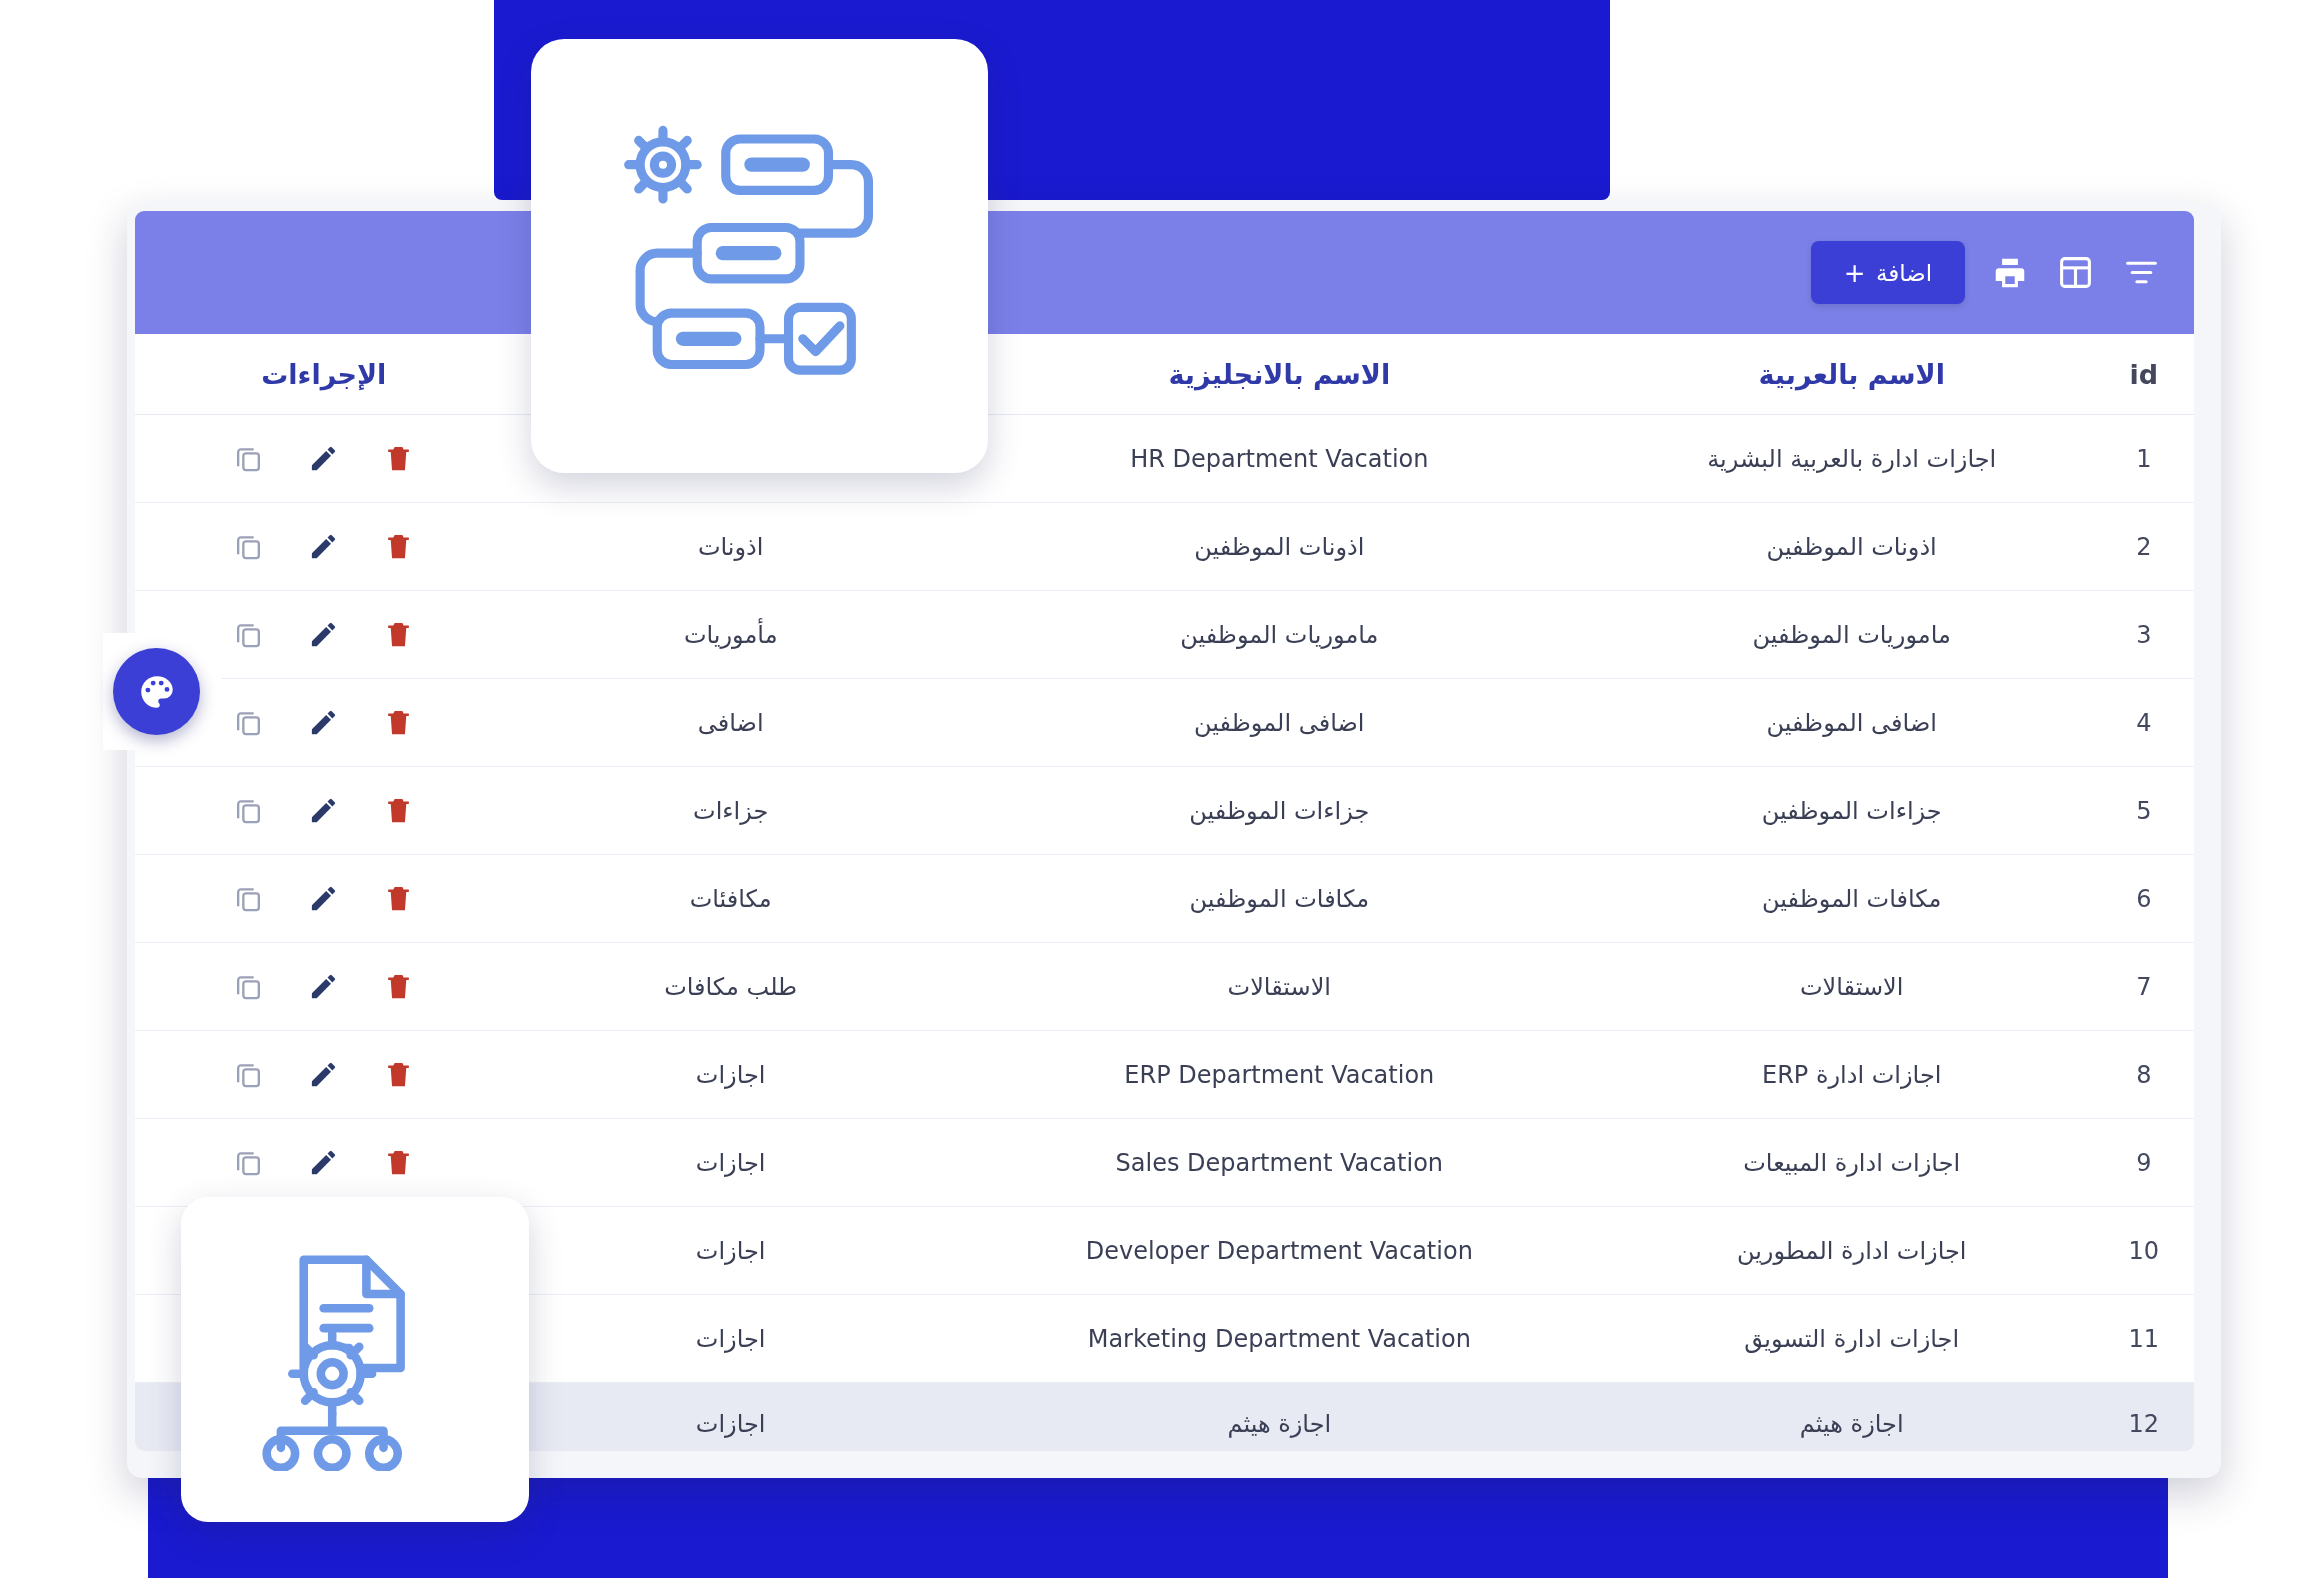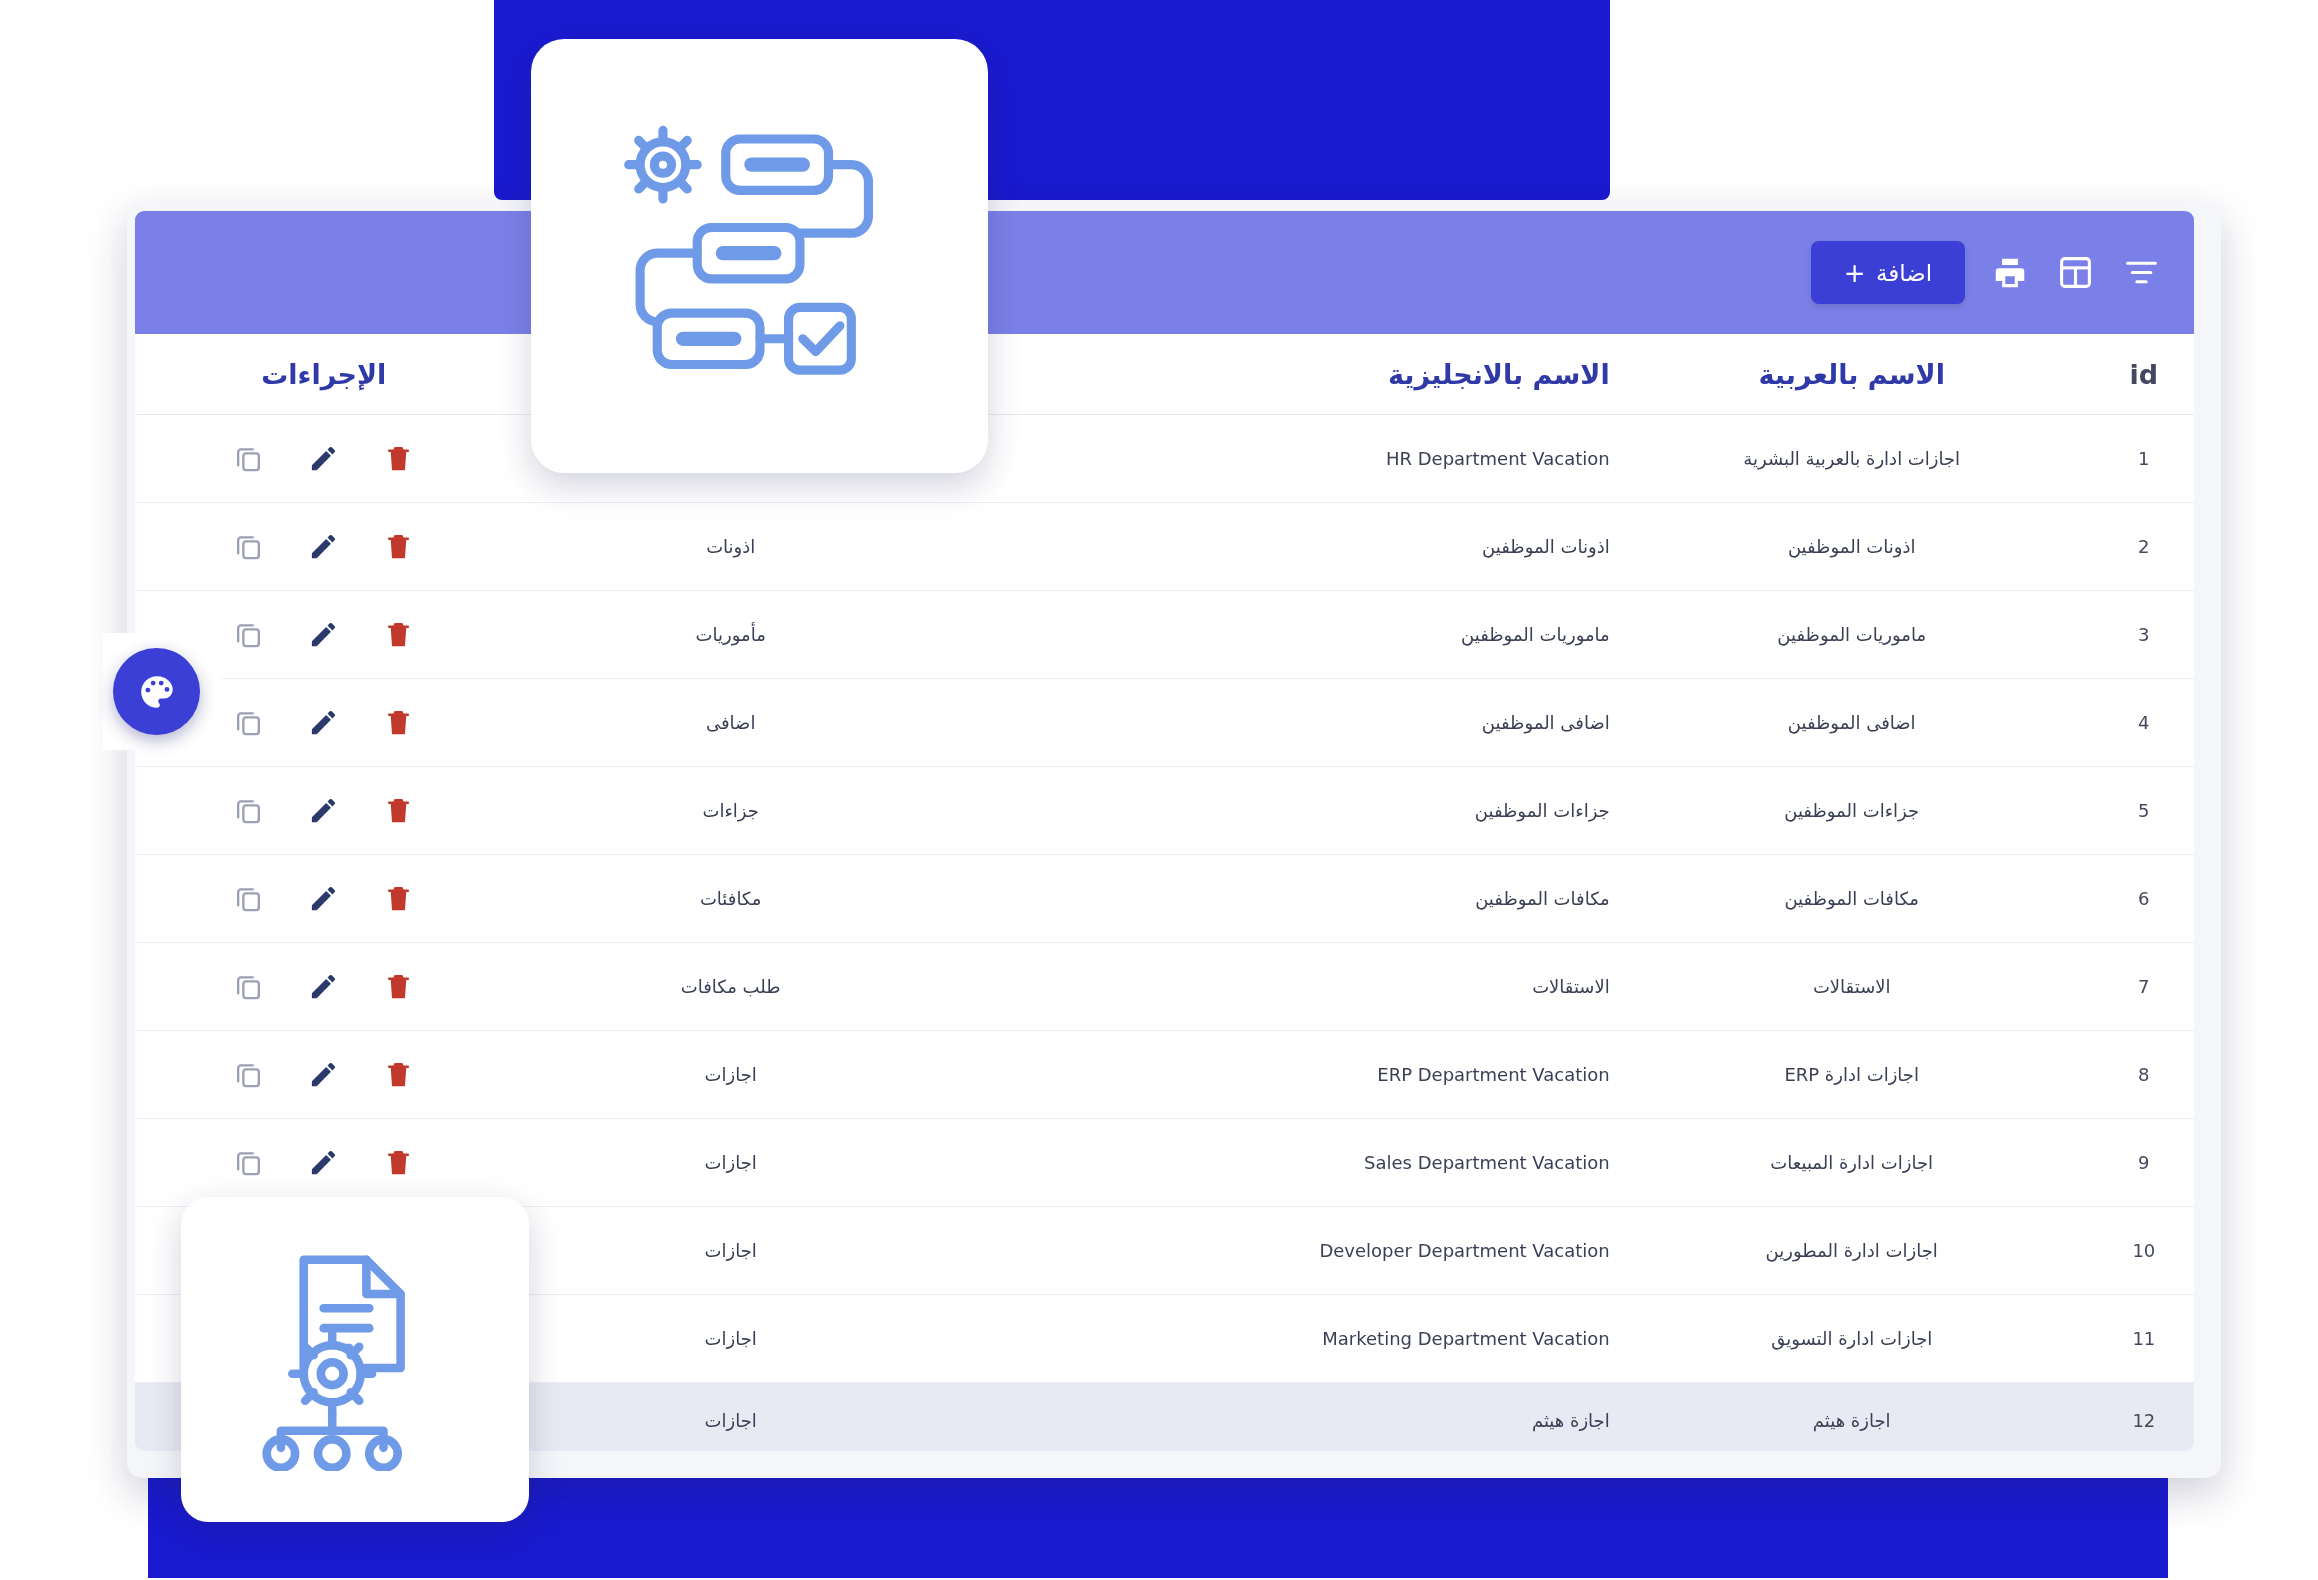--- a/index.html
+++ b/index.html
@@ -97,32 +97,32 @@
   }
   thead th{
     color:#2f3aa8;
     font-size:27px;
     font-weight:bold;
     padding:25px 0 24px 0;
     border-bottom:0.6px solid #e6e8f2;
     white-space:nowrap;
   }
   tbody td{
-    font-size:18px;
+    font-size:24px;
     color:#3a3f55;
     padding:27px 0;
     border-bottom:0.6px solid #eceef5;
     white-space:nowrap;
   }
   tbody tr:last-child td{border-bottom:none;}
   tr.highlight td{background:#e8eaf3;}
 
   .col-id{width:97px;text-align:center;color:#44485e;}
   .col-ar{width:468px;text-align:center;}
-  .col-en{width:639px;text-align:right;}
+  .col-en{width:639px;text-align:center;}
   .col-type{width:422px;text-align:center;}
   .col-actions{width:365px;text-align:center;}
 
   .actions{
     display:flex;
     align-items:center;
     justify-content:center;
     gap:42px;
     direction:ltr;
   }

